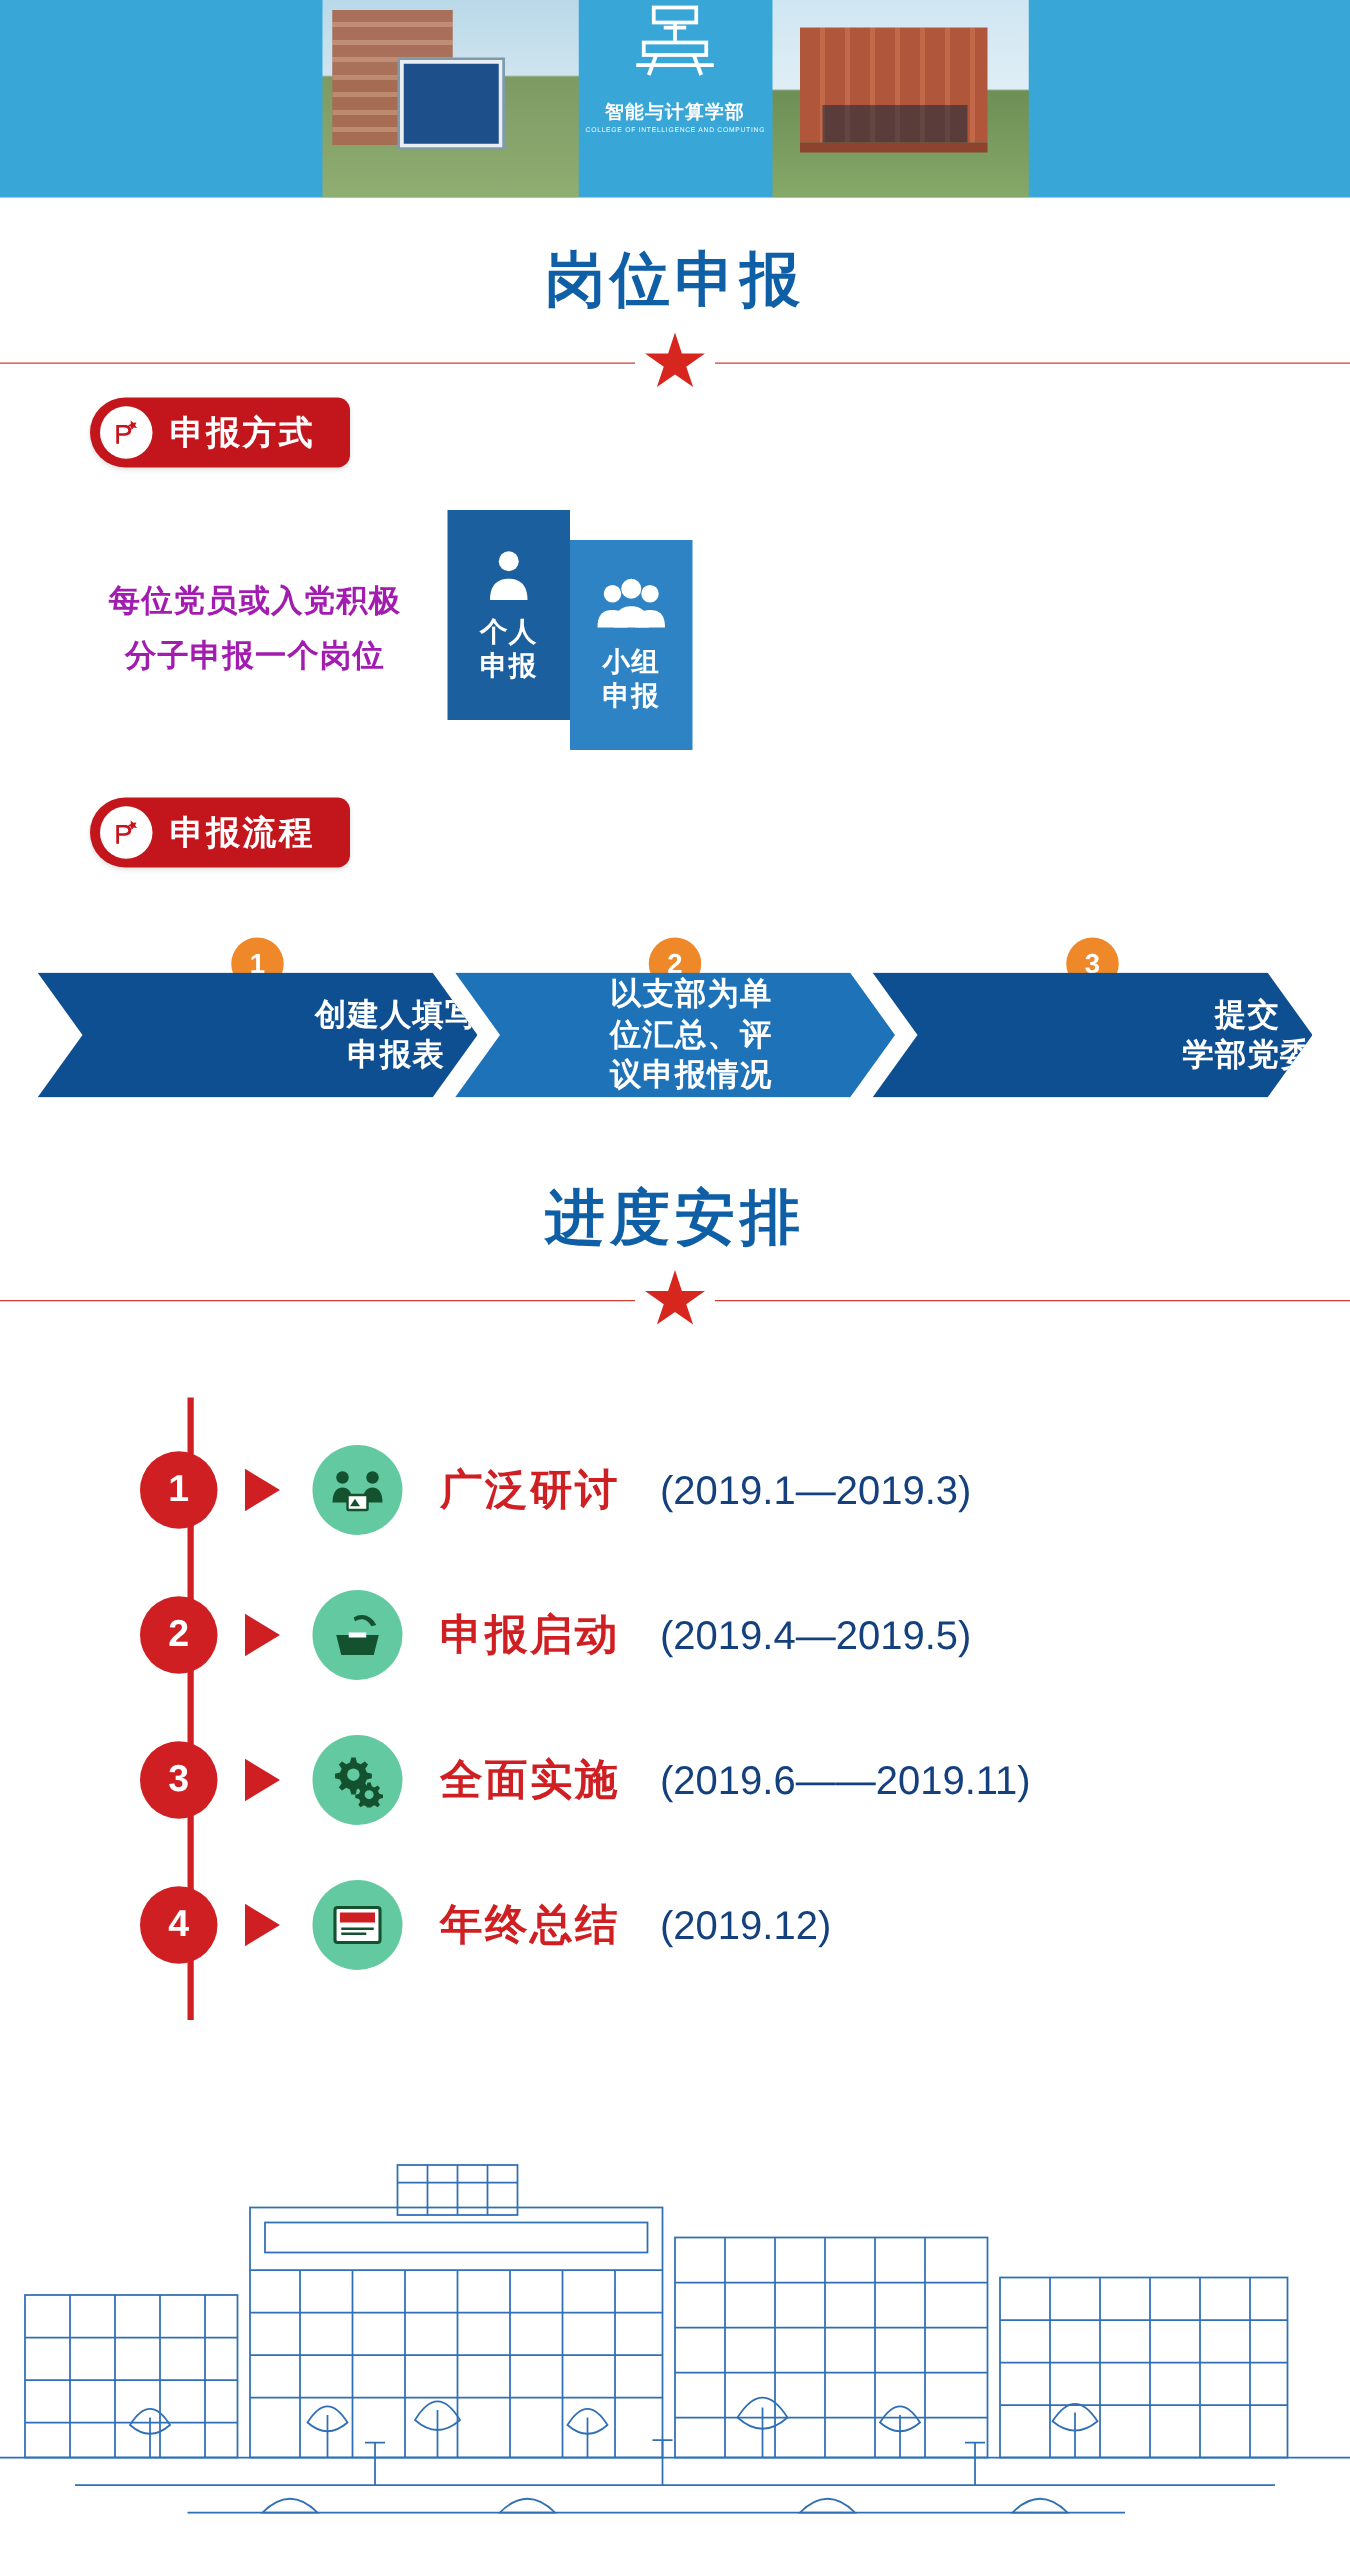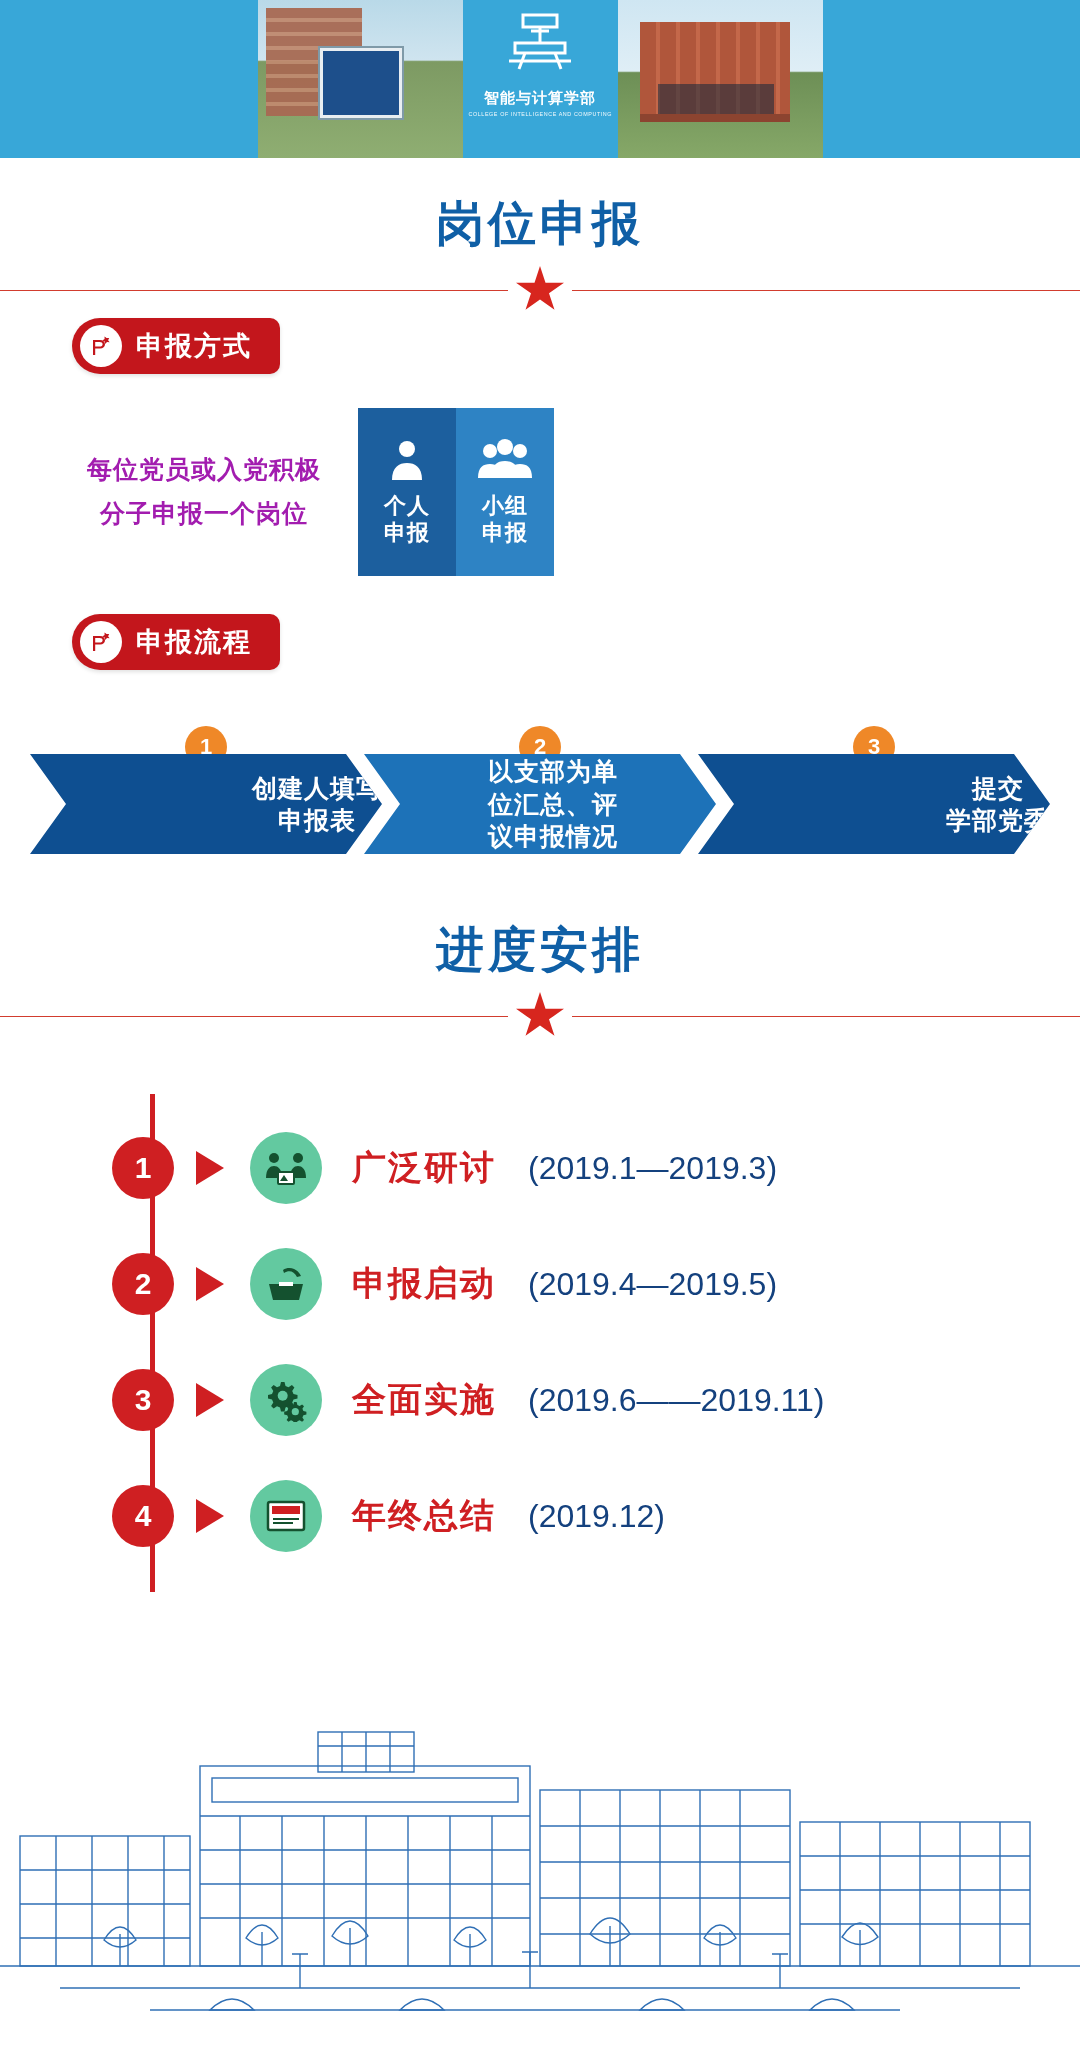--- a/index.html
+++ b/index.html
@@ -76,21 +76,21 @@
     width: 116px; height: 30px;
     background: rgba(20,40,60,.55);
   }
   .banner-logo {
     width: 155px;
     height: 126px;
     background: #38a7d8;
     display: flex;
     flex-direction: column;
     align-items: center;
-    justify-content: center;
+    justify-content: flex-start;
     color: #fff;
   }
   .logo-mark {
     width: 78px;
     height: 70px;
     position: relative;
     margin-bottom: 10px;
   }
   .logo-mark svg { display:block; }
   .logo-cn {
@@ -203,21 +203,21 @@
     flex-direction: column;
     align-items: center;
     justify-content: center;
     color: #fff;
     font-size: 22px;
     font-weight: 700;
     line-height: 1.25;
     letter-spacing: 1px;
   }
   .mode-personal { background: #1c5f9e; }
-  .mode-group { background: #2e83c4; }
+  .mode-group { background: #2e83c4; margin-top: 24px; }
   .mode-icon {
     margin-bottom: 12px;
     height: 42px;
     display: flex;
     align-items: flex-end;
   }
   .apply-right {
     flex: 1;
     font-size: 23px;
     line-height: 1.62;

